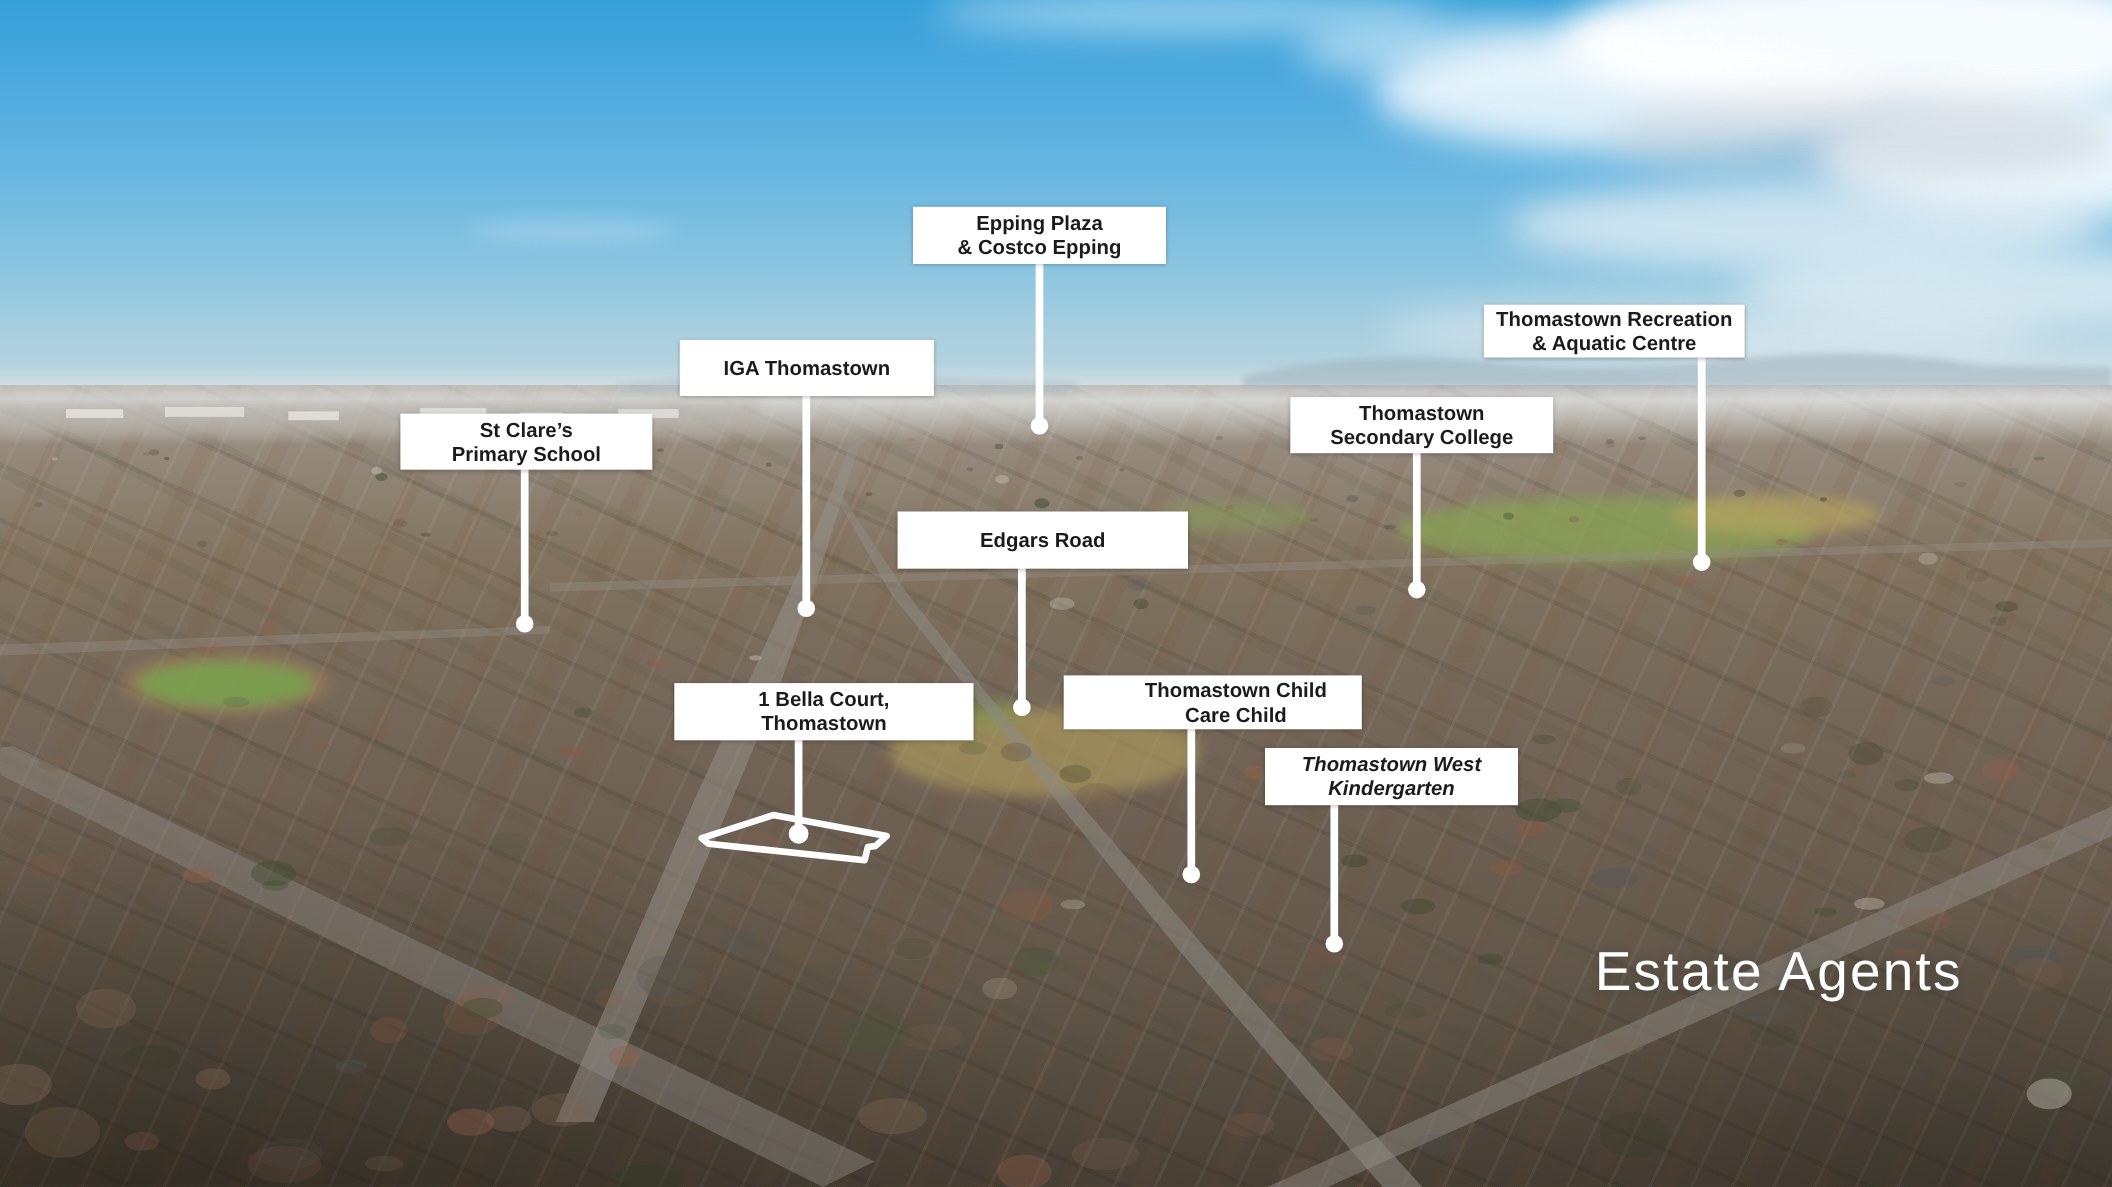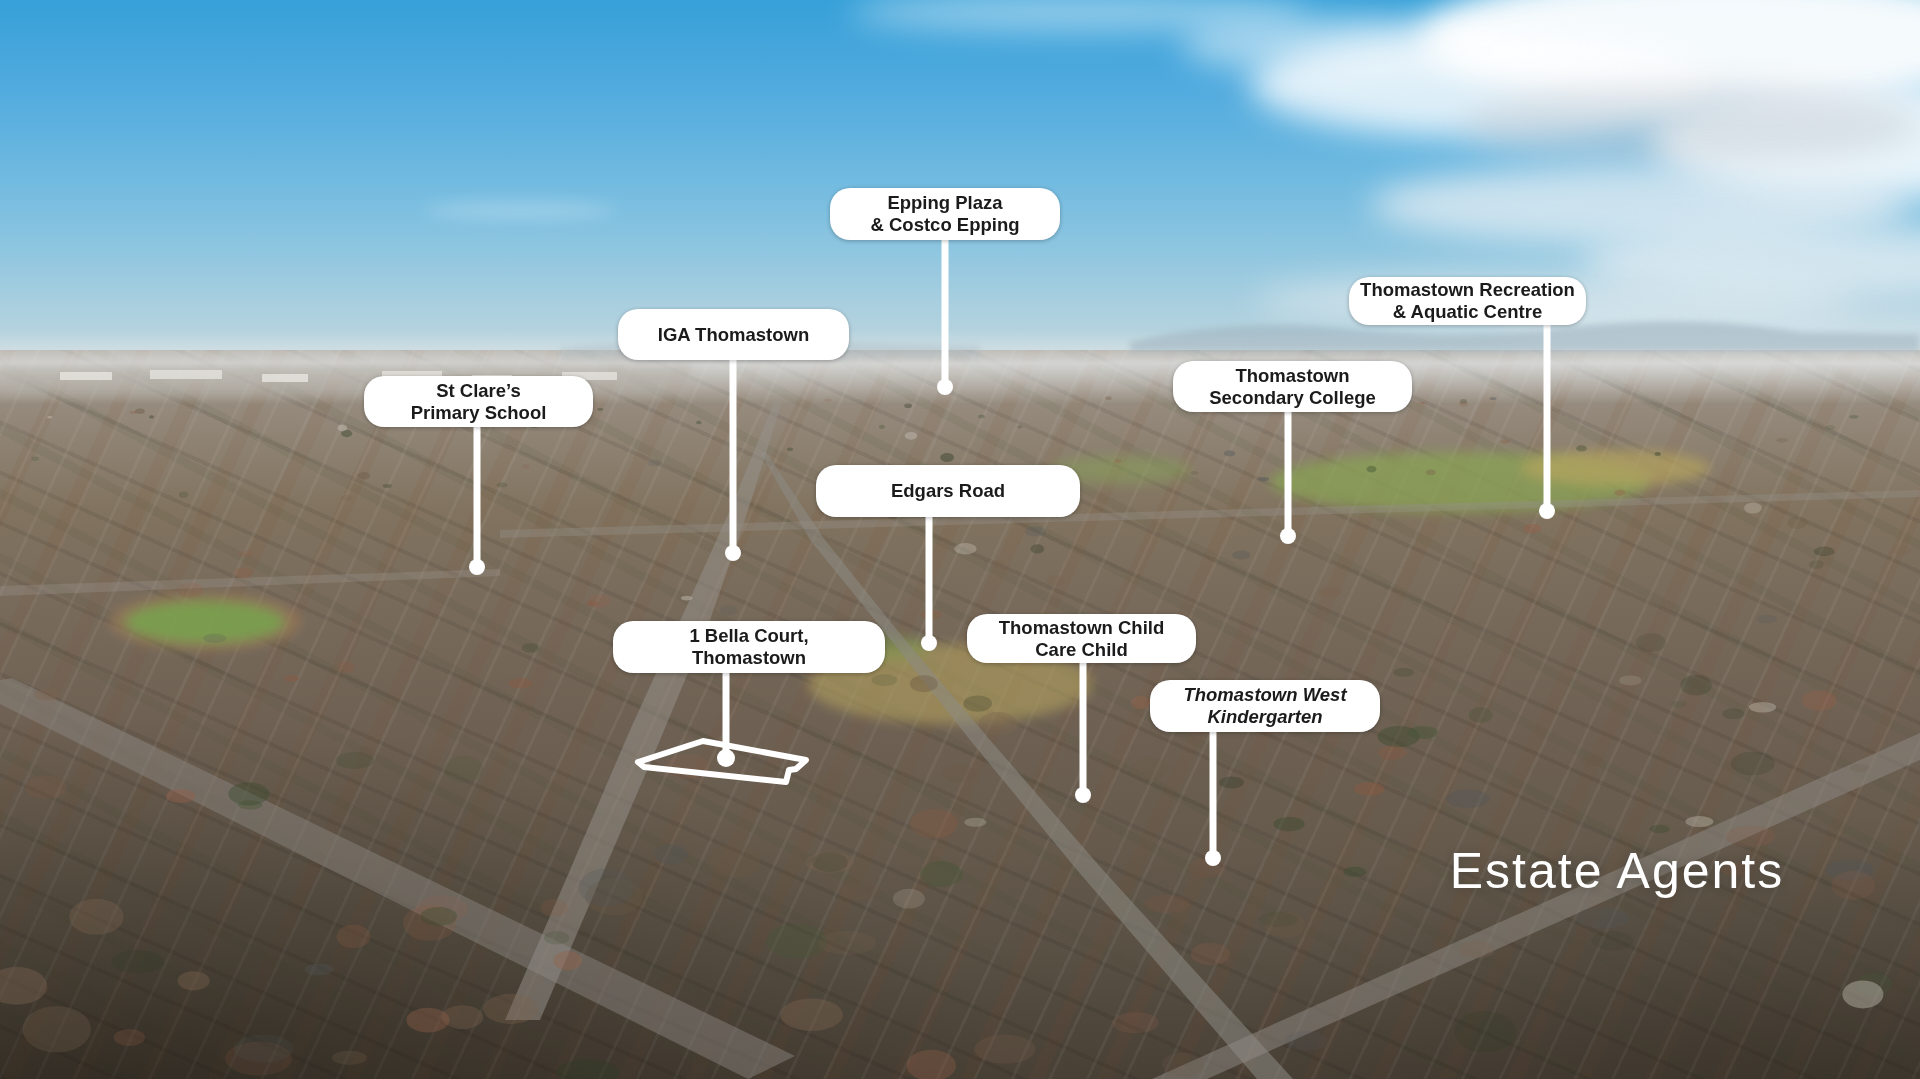--- a/index.html
+++ b/index.html
@@ -33,32 +33,31 @@
   .cloud{filter:blur(16px);}
   .wisp{filter:blur(8px);}
   .soft{filter:blur(6px);}
   .ridge{filter:blur(3px);}
   
   .map-label{
     position:absolute;background:#ffffff;color:#1b1b1b;
     display:flex;flex-direction:column;align-items:center;justify-content:center;
     font-weight:700;font-size:18.5px;line-height:22px;text-align:center;
     box-shadow:0 1px 4px rgba(0,0,0,0.28);
-    border-radius:20px;
   }
   
   .logo{position:absolute;left:1428px;top:842px;width:378px;text-align:center;color:#ffffff;
     text-shadow:0 1px 10px rgba(20,25,30,0.25);}
   .logo-name{
     font-family:"Liberation Serif",serif;font-size:106px;line-height:96px;
     letter-spacing:5px;font-weight:400;
   }
   .logo-tagline{
     font-family:"Liberation Sans",sans-serif;font-weight:300;font-size:50px;
-    line-height:54px;letter-spacing:2px;margin-top:2px;text-align:center;
+    line-height:54px;letter-spacing:2px;margin-top:14px;text-align:center;
   }
 </style>
 </head>
 <body>
 
 <div class="layer bg-sky"></div>
 <div class="layer bg-land"></div>
 <div class="layer bg-haze"></div>
 
 <svg class="scene" width="1920" height="1079" viewBox="0 0 1920 1079">
@@ -362,21 +361,21 @@
 
 <div class="map-label" style="left:816px;top:465px;width:264px;height:52px;">
   <span>Edgars Road</span>
 </div>
 
 <div class="map-label" style="left:613px;top:621px;width:272px;height:52px;">
   <span>1 Bella Court,</span>
   <span>Thomastown</span>
 </div>
 
-<div class="map-label" style="left:967px;top:614px;width:229px;height:49px;">
+<div class="map-label" style="left:967px;top:614px;width:229px;height:49px;padding-left:42px;">
   <span>Thomastown Child</span>
   <span>Care Child</span>
 </div>
 
 <div class="map-label" style="left:1150px;top:680px;width:230px;height:52px;font-style:italic;">
   <span>Thomastown West</span>
   <span>Kindergarten</span>
 </div>
 
 <div class="logo">

